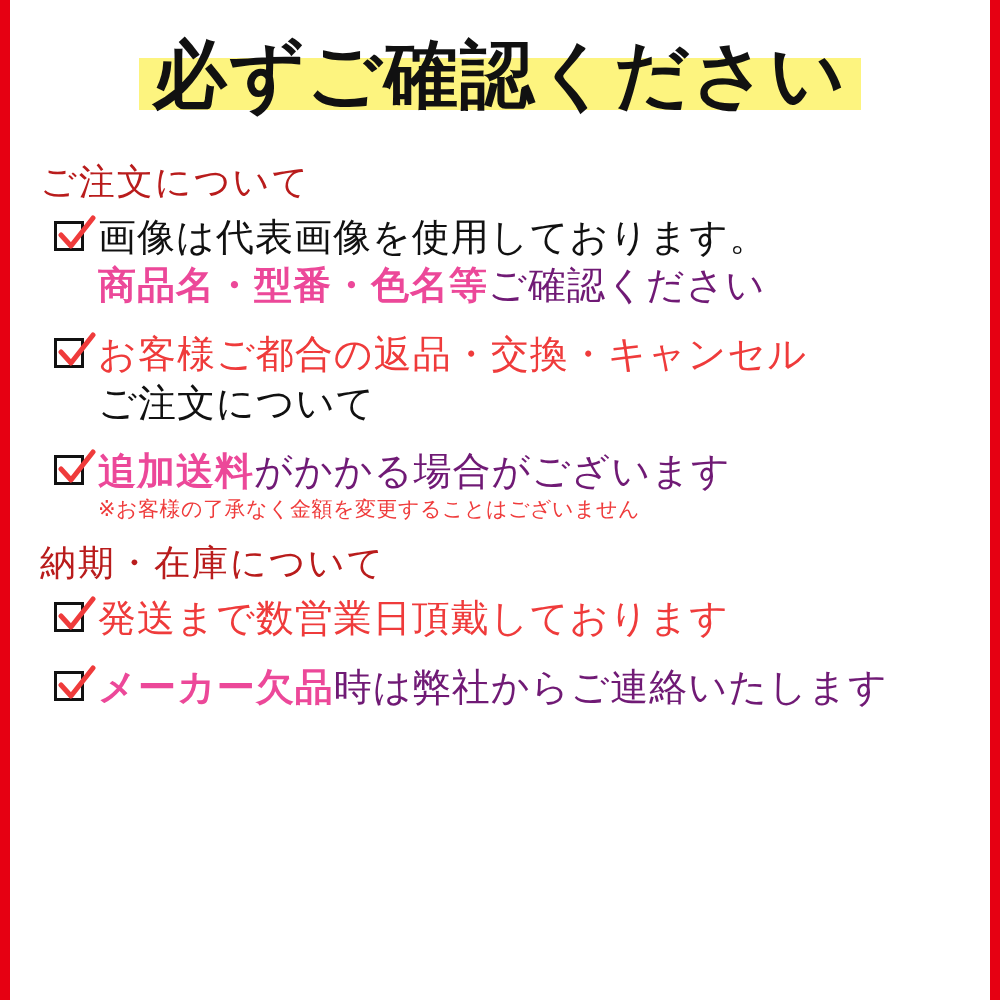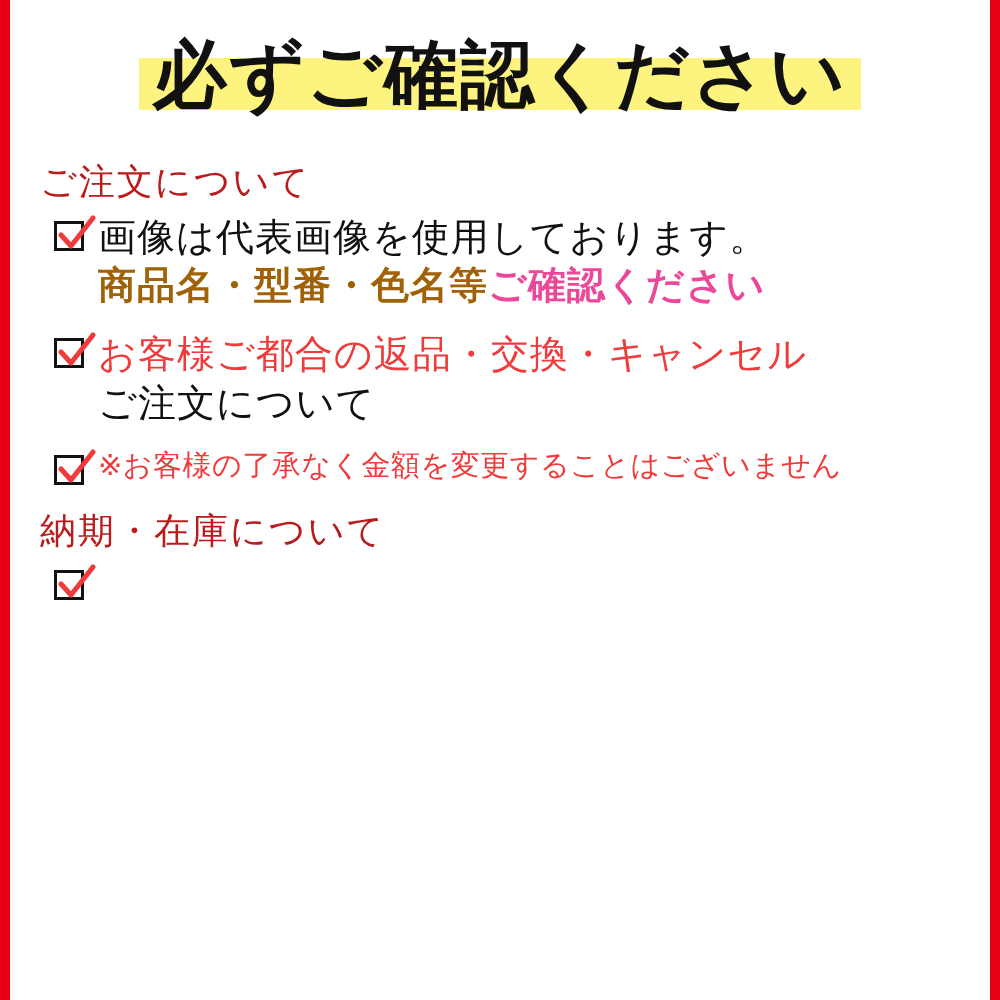--- a/index.html
+++ b/index.html
@@ -115,27 +115,27 @@
   }
   .line {
     font-size: 38px;
     line-height: 1.28;
     color: #111111;
     letter-spacing: 1px;
     white-space: nowrap;
   }
   .line.red  { color: #ef3b3b; font-weight: normal; }
   .line.note {
-    font-size: 29px;
+    font-size: 21px;
     color: #ef3b3b;
     letter-spacing: 0.5px;
     line-height: 1.3;
   }
-  .seg-red  { color: #a16207; font-weight: bold; }
-  .seg-dark { color: #ec4899; font-weight: bold; }
+  .seg-red  { color: #ec4899; font-weight: bold; }
+  .seg-dark { color: #701a75; font-weight: normal; }
   .spacer-sm { height: 10px; }
 </style>
 </head>
 <body>
 
 <div class="page">
   <div class="edge-bar left"></div>
   <div class="edge-bar right"></div>
 
   <div class="content">
@@ -180,34 +180,47 @@
     <div class="spacer-sm"></div>
 
     <div class="item">
       <span class="check">
         <span class="box"></span>
         <svg viewBox="0 0 40 40" aria-hidden="true">
           <path d="M5 20 L15 31 L37 3" fill="none" stroke="#ef3b3b" stroke-width="5" stroke-linecap="round" stroke-linejoin="round"></path>
         </svg>
       </span>
       <span class="lines">
+        <div class="line"><span class="seg-red">追加送料</span><span class="seg-dark">がかかる場合がございます</span></div>
         <div class="line note">※お客様の了承なく金額を変更することはございません</div>
       </span>
     </div>
 
     <div class="section-head section-2">納期・在庫について</div>
 
     <div class="item">
       <span class="check">
         <span class="box"></span>
         <svg viewBox="0 0 40 40" aria-hidden="true">
           <path d="M5 20 L15 31 L37 3" fill="none" stroke="#ef3b3b" stroke-width="5" stroke-linecap="round" stroke-linejoin="round"></path>
         </svg>
       </span>
       <span class="lines">
+        <div class="line red">発送まで数営業日頂戴しております</div>
       </span>
     </div>
 
     <div class="spacer-sm"></div>
 
+    <div class="item">
+      <span class="check">
+        <span class="box"></span>
+        <svg viewBox="0 0 40 40" aria-hidden="true">
+          <path d="M5 20 L15 31 L37 3" fill="none" stroke="#ef3b3b" stroke-width="5" stroke-linecap="round" stroke-linejoin="round"></path>
+        </svg>
+      </span>
+      <span class="lines">
+        <div class="line"><span class="seg-red">メーカー欠品</span><span class="seg-dark">時は弊社からご連絡いたします</span></div>
+      </span>
+    </div>
 
   </div>
 </div>
 
 </body></html>

